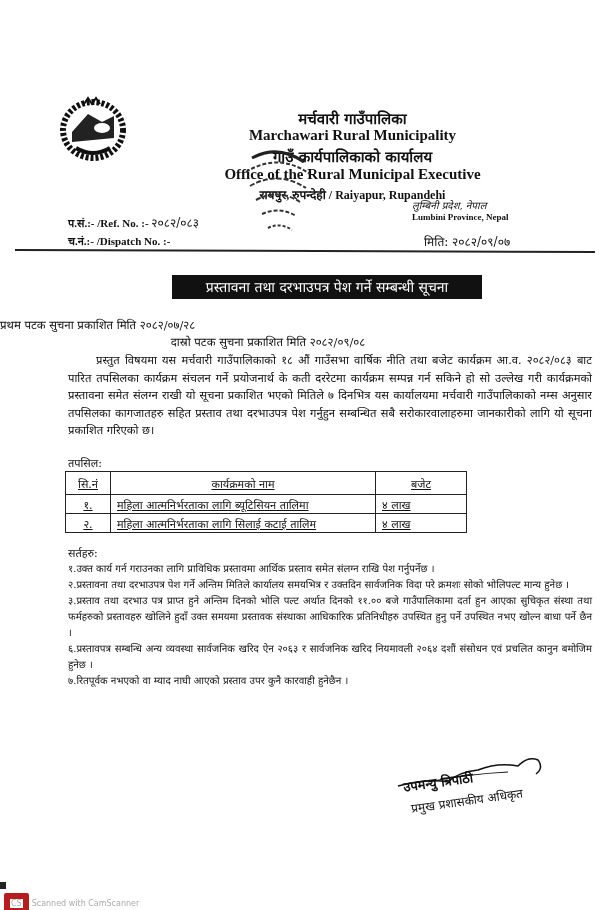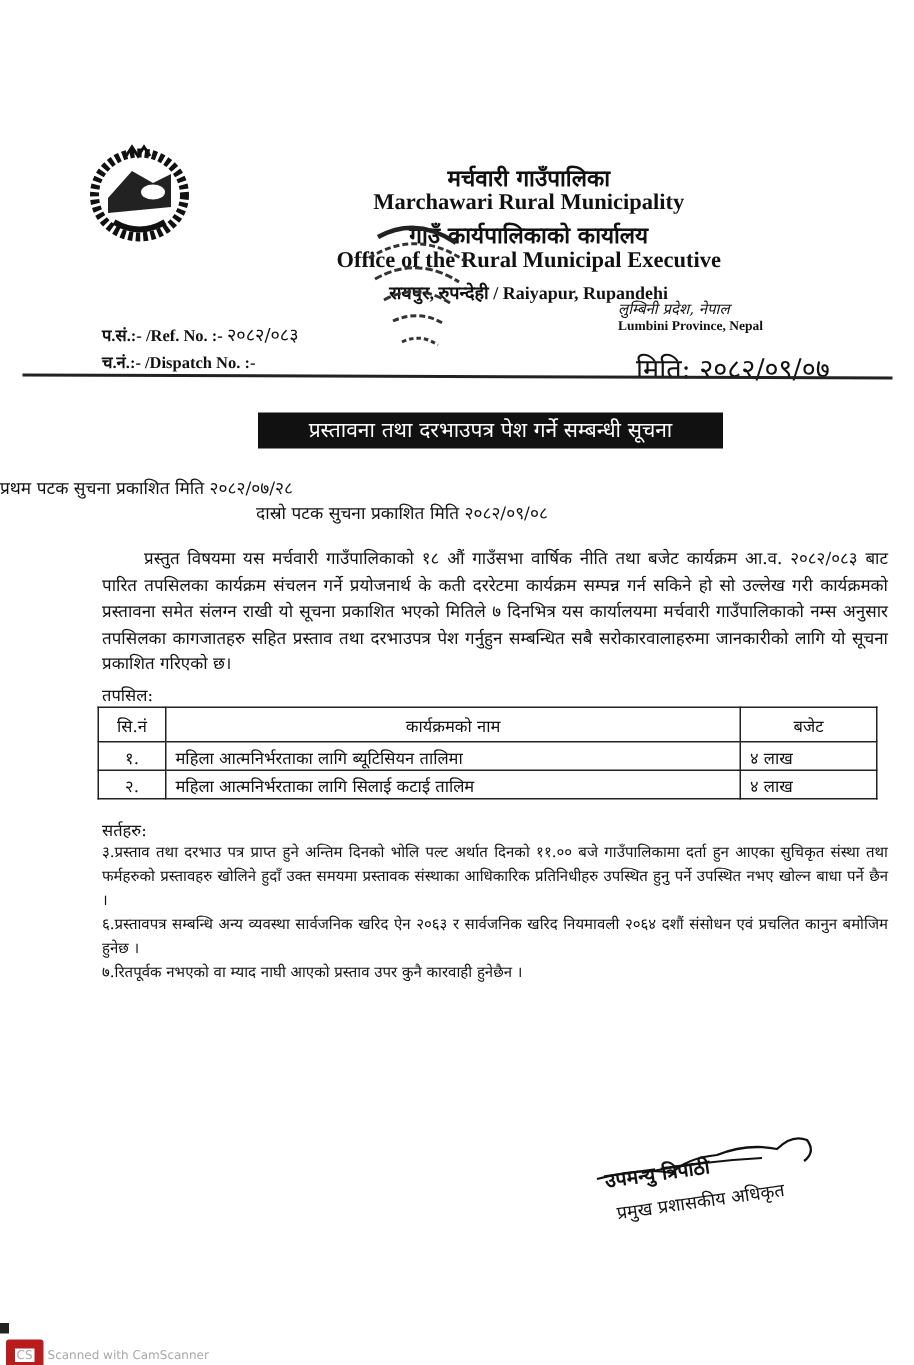--- a/index.html
+++ b/index.html
@@ -10,30 +10,30 @@
   .hdr { left:0; width:609px; text-align:center; }
   .h-np1 { top:108px; font-size:15px; font-weight:bold; left:48px; }
   .h-en1 { top:127px; font-size:15px; font-weight:bold; font-family:"Liberation Serif", serif; left:48px; }
   .h-np2 { top:146px; font-size:15px; font-weight:bold; left:48px; }
   .h-en2 { top:166px; font-size:15px; font-weight:bold; font-family:"Liberation Serif", serif; left:48px; }
   .h-addr { top:186px; font-size:12px; font-weight:bold; font-family:"Liberation Serif", serif; left:48px; }
   .prov-np { left:412px; top:198px; font-size:10px; font-style:italic; }
   .prov-en { left:412px; top:212px; font-size:9px; font-weight:bold; font-family:"Liberation Serif", serif; }
   .ref { left:68px; top:214px; font-size:11px; font-family:"Liberation Serif", serif; font-weight:bold; }
   .disp { left:68px; top:233px; font-size:11px; font-family:"Liberation Serif", serif; font-weight:bold; }
-  .date { left:424px; top:233px; font-size:18px; }
+  .date { left:424px; top:233px; font-size:12px; }
   .rule { left:15px; top:250px; width:580px; height:2px; background:#222; transform:rotate(0.2deg); }
   .stamp { left:232px; top:148px; width:92px; height:96px; }
   .title-box { left:172px; top:275px; width:310px; height:24px; background:#111; color:#fff;
                font-size:14px; text-align:center; line-height:24px; }
   .pub1 { left:0; width:609px; top:317px; font-size:11.5px; }
   .pub2 { left:0; width:536px; text-align:center; top:334px; font-size:11.5px; }
-  .body-p { left:68px; width:524px; top:364px; font-size:11.3px; line-height:17.5px; text-align:justify; text-indent:28px; }
+  .body-p { left:68px; width:524px; top:352px; font-size:11.3px; line-height:17.5px; text-align:justify; text-indent:28px; }
   .tapasil { left:68px; top:455px; font-size:11px; }
-  table.prog { position:absolute; left:65px; top:471px; width:520px; border-collapse:collapse; font-size:11px; }
+  table.prog { position:absolute; left:65px; top:471px; width:402px; border-collapse:collapse; font-size:11px;text-decoration:underline; }
   table.prog td, table.prog th { border:1px solid #222; padding:1px 6px; height:16px; font-weight:normal; }
   table.prog th { height:20px; text-align:center; }
   .c1 { width:32px; text-align:center; }
   .c3 { width:78px; }
   .terms-h { left:68px; top:545px; font-size:11px; }
   .terms { left:68px; width:524px; top:561px; font-size:10px; line-height:16px; }
   .terms div { margin:0 0 0 0; text-align:justify; }
   .sig { left:388px; top:752px; width:180px; height:40px; }
   .sig-name { left:402px; top:778px; font-size:13px; font-weight:bold; transform:rotate(-8deg); transform-origin:left top; }
   .sig-title { left:410px; top:800px; font-size:12px; transform:rotate(-8deg); transform-origin:left top; }
@@ -106,20 +106,22 @@
   <tr>
     <td class="c1">२.</td>
     <td>महिला आत्मनिर्भरताका लागि सिलाई कटाई तालिम</td>
     <td class="c3">४ लाख</td>
   </tr>
 </tbody>
   </table>
 
 <div class="abs terms-h">सर्तहरु:</div>
 <div class="abs terms">
+  <div>१.उक्त कार्य गर्न गराउनका लागि प्राविधिक प्रस्तावमा आर्थिक प्रस्ताव समेत संलग्न राखि पेश गर्नुपर्नेछ ।</div>
+  <div>२.प्रस्तावना तथा दरभाउपत्र पेश गर्ने अन्तिम मितिले कार्यालय समयभित्र र उक्तदिन सार्वजनिक विदा परे क्रमशः सोको भोलिपल्ट मान्य हुनेछ ।</div>
   <div>३.प्रस्ताव तथा दरभाउ पत्र प्राप्त हुने अन्तिम दिनको भोलि पल्ट अर्थात दिनको ११.०० बजे गाउँपालिकामा दर्ता हुन आएका सुचिकृत संस्था तथा फर्महरुको प्रस्तावहरु खोलिने हुदाँ उक्त समयमा प्रस्तावक संस्थाका आधिकारिक प्रतिनिधीहरु उपस्थित हुनु पर्ने उपस्थित नभए खोल्न बाधा पर्ने छैन ।</div>
   <div>६.प्रस्तावपत्र सम्बन्धि अन्य व्यवस्था सार्वजनिक खरिद ऐन २०६३ र सार्वजनिक खरिद नियमावली २०६४ दशौं संसोधन एवं प्रचलित कानुन बमोजिम हुनेछ ।</div>
   <div>७.रितपूर्वक नभएको वा म्याद नाघी आएको प्रस्ताव उपर कुनै कारवाही हुनेछैन ।</div>
 </div>
 
 <div class="abs sig">
   <svg width="180" height="40" viewBox="0 0 180 40">
     <path d="M10 34 Q40 26 60 30 Q70 20 90 18 Q110 10 130 14 Q140 4 150 8 Q156 16 148 22" fill="none" stroke="#111" stroke-width="1.5"></path>
     <path d="M40 30 Q80 22 120 20" fill="none" stroke="#111" stroke-width="1.2"></path>
   </svg>

